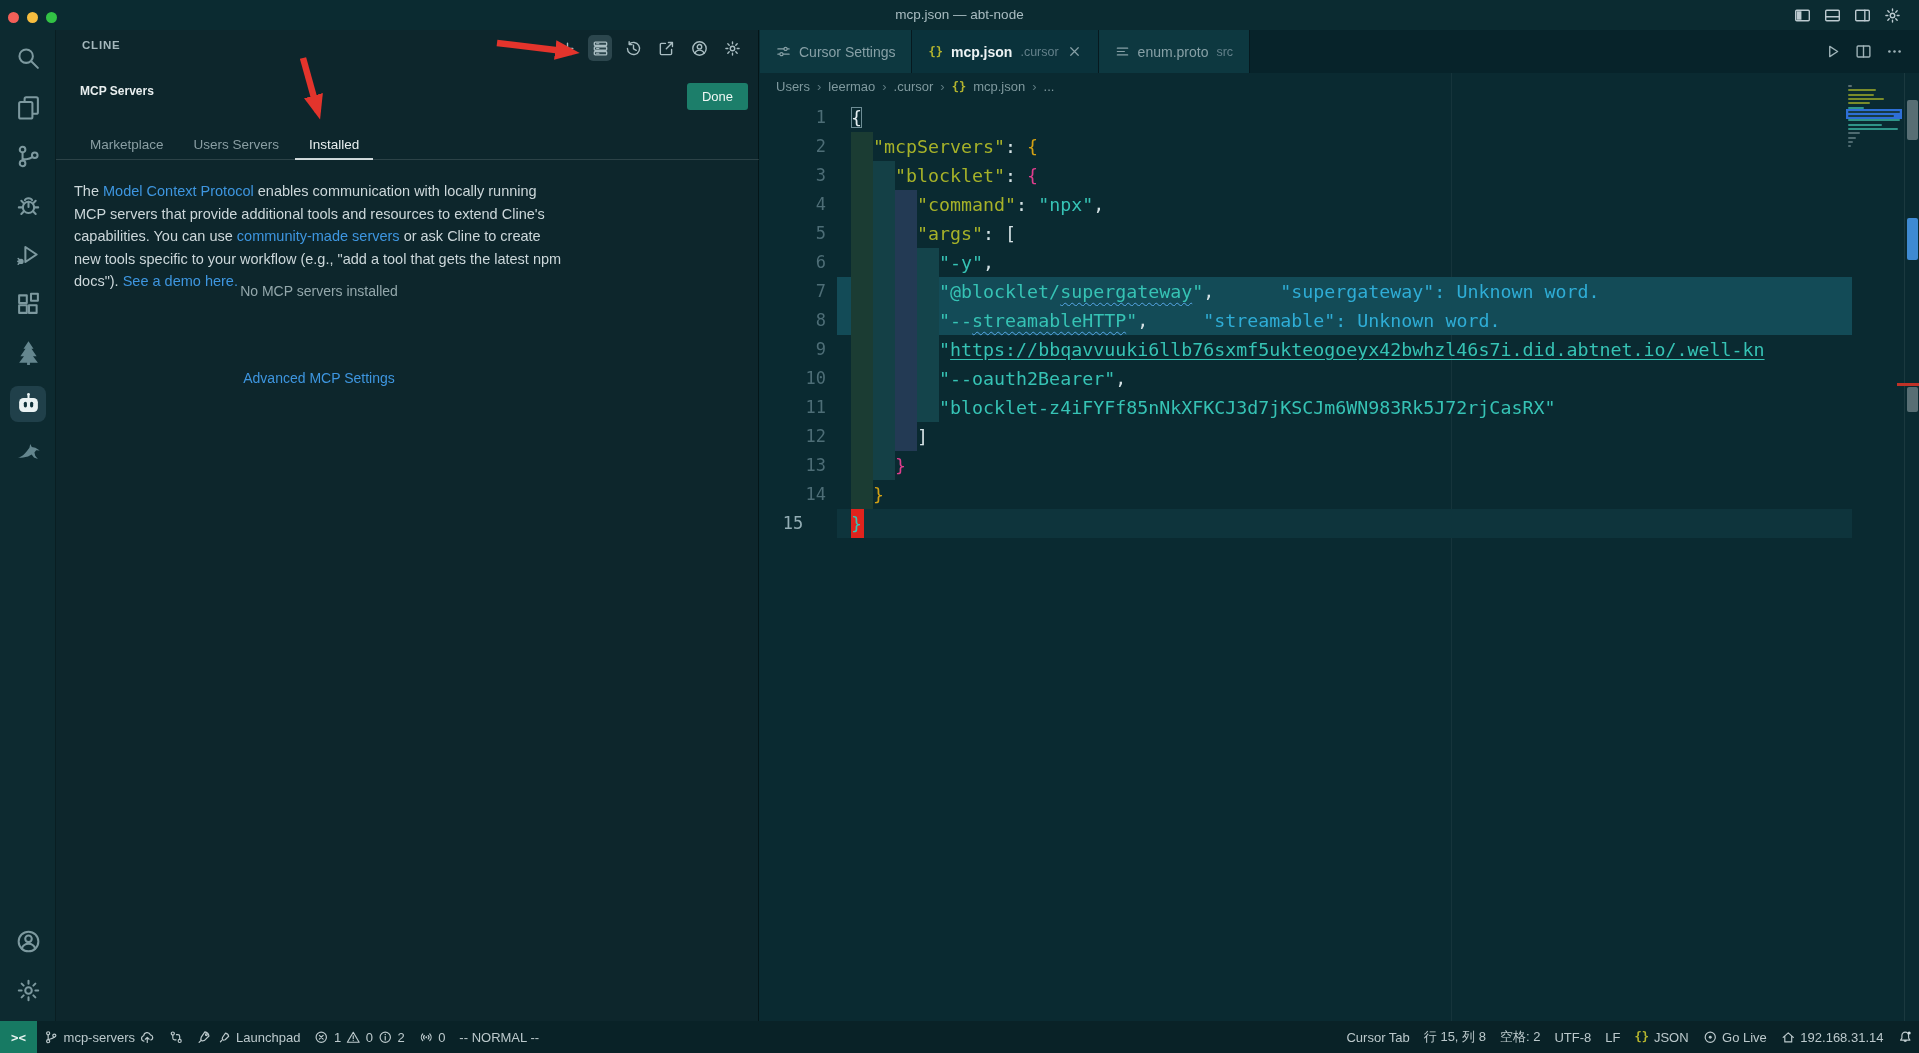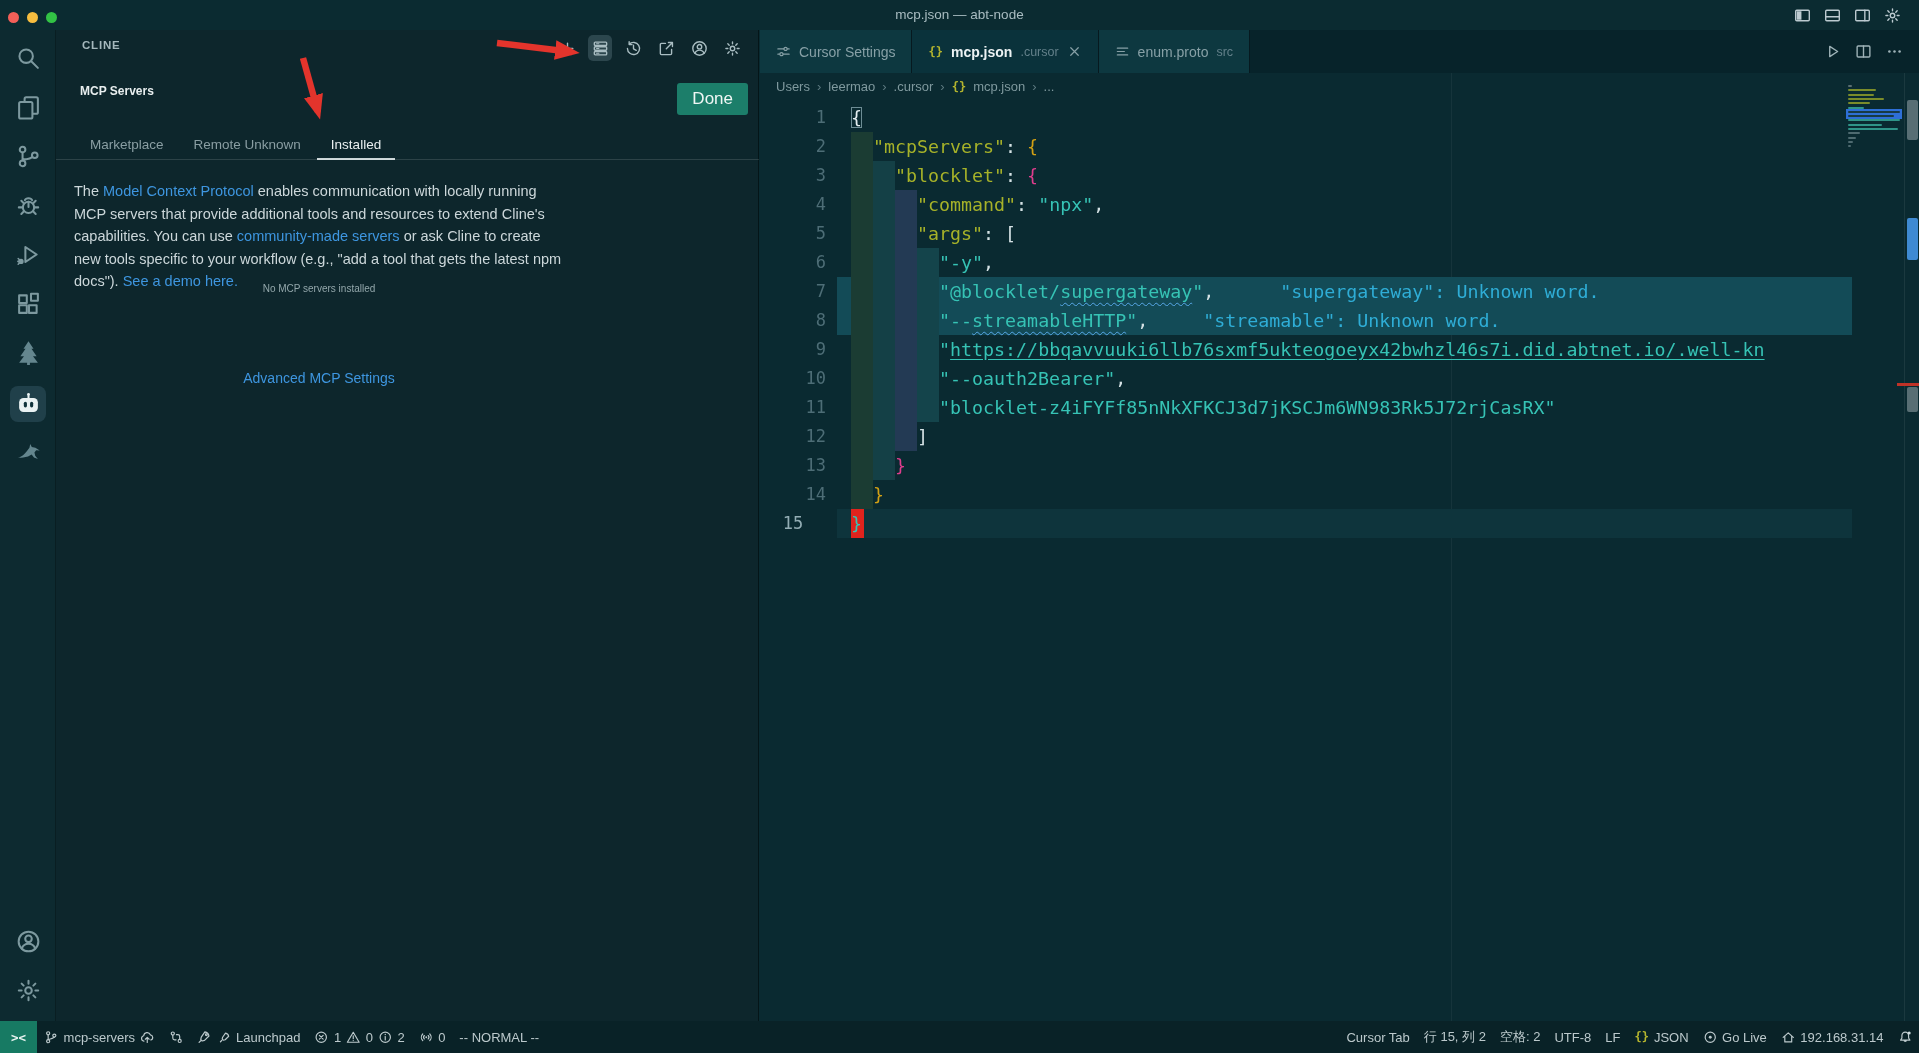--- a/index.html
+++ b/index.html
@@ -26,28 +26,28 @@
   #sidepanel { position:absolute; left:56px; top:30px; width:703px; height:991px; background:#0d262c;
     border-right:1px solid #041518; }
   #cline-title { position:absolute; left:26px; top:9px; font-size:11.5px; font-weight:bold;
     letter-spacing:.8px; color:#a5b8bd; }
   #cline-icons { position:absolute; right:14px; top:5px; display:flex; gap:9px; align-items:center; color:#a9bdc2; }
   .hicon { width:24px; height:26px; display:flex; align-items:center; justify-content:center; }
   .hicon svg { width:17px; height:17px; }
   .hicon.boxed { background:#2c464d; border-radius:5px; }
   #mcp-heading { position:absolute; left:24px; top:54px; font-size:12px; font-weight:bold; color:#e8eeef; }
   #done-btn { position:absolute; right:10px; top:53px; background:#1c7e6a; color:#f0f7f5;
-    font-size:17px; padding:6px 15px; border-radius:3px; border:none; }
+    font-size:13px; padding:6px 15px; border-radius:3px; border:none; }
   #cline-tabs { position:absolute; left:34px; top:98px; display:flex; gap:30px; font-size:13.5px;
     color:#8a9ea3; height:30px; align-items:flex-end; padding-bottom:6px; }
   .ctab.active { color:#e9eff0; border-bottom:2px solid #ccd6d8; padding:0 14px 6px 14px; margin:8px -14px -8px -14px; }
   #cline-divider { position:absolute; left:0; top:129px; width:703px; border-bottom:1px solid rgba(255,255,255,.13); }
   #mcp-desc { position:absolute; left:18px; top:150px; width:492px; font-size:14.5px; line-height:22.5px; color:#ccd7da; }
   .lnk { color:#3e96e0; cursor:pointer; }
-  #mcp-empty { position:absolute; left:18px; top:253px; width:490px; text-align:center; font-size:10px; color:#93a7ab; }
+  #mcp-empty { position:absolute; left:18px; top:253px; width:490px; text-align:center; font-size:14px; color:#93a7ab; }
   #configure-btn { position:absolute; left:18px; top:292px; width:490px; height:35px; background:#3c4144;
     border:1px solid #585d60; border-radius:3px; color:#eceeee; font-size:14.5px;
     display:flex; align-items:center; justify-content:center; gap:9px; }
   #configure-btn svg { width:15px; height:15px; }
   #advanced-link { position:absolute; left:18px; top:340px; width:490px; text-align:center; font-size:14px; color:#3e96e0; }
   
   #editor { position:absolute; left:760px; top:30px; width:1159px; height:991px; background:#0a2a31; }
   #tabbar { position:absolute; left:0; top:0; width:1159px; height:43px; background:#07232a; display:flex; }
   .etab { height:43px; display:flex; align-items:center; padding:0 16px; gap:8px; font-size:14px;
     background:#0d3840; color:#87a0a6; border-right:1px solid #06191f; }
@@ -291,21 +291,21 @@
             <circle cx="8" cy="8" r="2.1"></circle>
             <path d="M8 1.8 V3.6 M8 12.4 V14.2 M1.8 8 H3.6 M12.4 8 H14.2 M3.6 3.6 L4.9 4.9 M11.1 11.1 L12.4 12.4 M12.4 3.6 L11.1 4.9 M4.9 11.1 L3.6 12.4"></path>
           </svg>
         </span>
       </div>
     </div>
   <div id="mcp-heading">MCP Servers</div>
   <button id="done-btn">Done</button>
   <div id="cline-tabs">
       <div class="ctab">Marketplace</div>
-      <div class="ctab">Remote Unknown</div>
+      <div class="ctab">Users Servers</div>
       <div class="ctab active">Installed</div>
     </div>
   <div id="cline-divider"></div>
   <div id="mcp-desc"><span>The </span><span class="lnk">Model Context Protocol</span><span> enables communication with locally running MCP servers that provide additional tools and resources to extend Cline's capabilities. You can use </span><span class="lnk">community-made servers</span><span> or ask Cline to create new tools specific to your workflow (e.g., "add a tool that gets the latest npm docs"). </span><span class="lnk">See a demo here.</span></div>
   <div id="mcp-empty">No MCP servers installed</div>
   <div id="advanced-link">Advanced MCP Settings</div>
 </div>
 
 <div id="editor">
   <div id="tabbar">
@@ -517,21 +517,21 @@
       </div>
       <div class="sb-item">
         <span>-- NORMAL --</span>
       </div>
     </div>
   <div class="sb-group" id="sb-right">
       <div class="sb-item">
         <span>Cursor Tab</span>
       </div>
       <div class="sb-item">
-        <span>行 15, 列 2</span>
+        <span>行 15, 列 8</span>
       </div>
       <div class="sb-item">
         <span>空格: 2</span>
       </div>
       <div class="sb-item">
         <span>UTF-8</span>
       </div>
       <div class="sb-item">
         <span>LF</span>
       </div>

